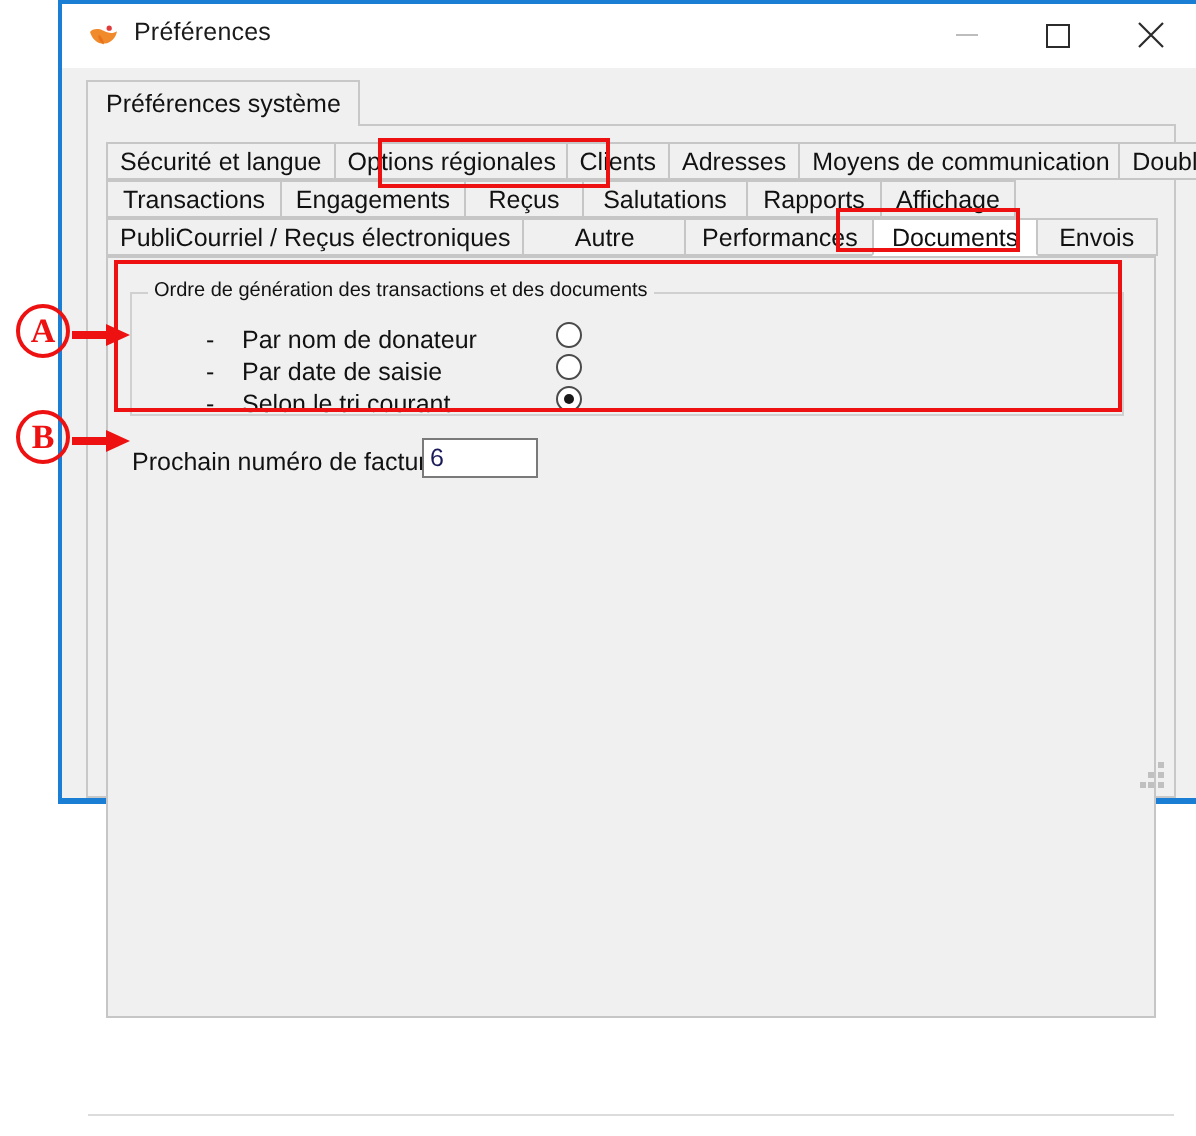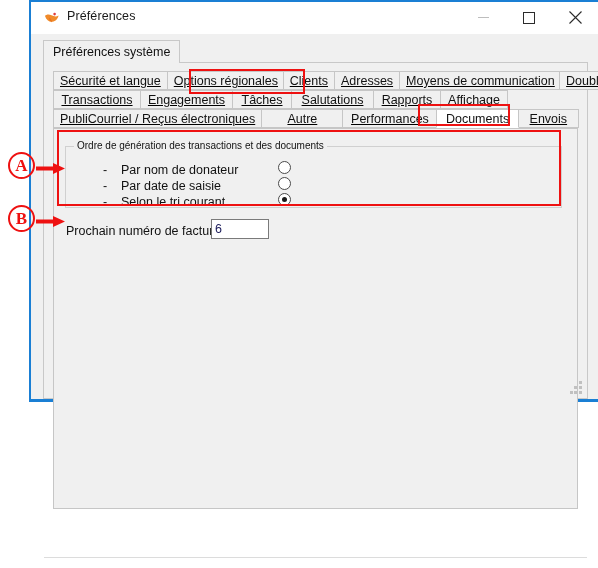--- a/index.html
+++ b/index.html
@@ -126,21 +126,20 @@
   
   #inner-tabs {
     position: absolute;
     left: 9px;
     top: 8px;
     right: 9px;
   }
   .trow {
     display: flex;
     height: 19px;
-    text-decoration: underline;
   }
   .itab {
     height: 19px;
     line-height: 18px;
     font-size: 12.5px;
     color: #111;
     background: #f0f0f0;
     border: 1px solid #c6c6c6;
     box-sizing: border-box;
     text-align: center;
@@ -359,21 +358,21 @@
           <div class="itab" style="width:115px"><span>Sécurité et langue</span></div>
           <div class="itab" style="width:117px"><span>Options régionales</span></div>
           <div class="itab" style="width:56px"><span>Clients</span></div>
           <div class="itab" style="width:68px"><span>Adresses</span></div>
           <div class="itab" style="width:161px"><span>Moyens de communication</span></div>
           <div class="itab" style="width:66px"><span>Doublons</span></div>
         </div>
         <div class="trow">
           <div class="itab" style="width:88px"><span>Transactions</span></div>
           <div class="itab" style="width:93px"><span>Engagements</span></div>
-          <div class="itab" style="width:60px"><span>Tâches</span></div>
+          <div class="itab" style="width:60px"><span>Reçus</span></div>
           <div class="itab" style="width:83px"><span>Salutations</span></div>
           <div class="itab" style="width:68px"><span>Rapports</span></div>
           <div class="itab" style="width:68px"><span>Affichage</span></div>
         </div>
         <div class="trow">
           <div class="itab" style="width:220px"><span>PubliCourriel / Reçus électroniques</span></div>
           <div class="itab" style="width:89px"><span>Autre</span></div>
           <div class="itab" style="width:103px"><span>Performances</span></div>
           <div class="itab active" style="width:89px"><span>Documents</span></div>
           <div class="itab" style="width:66px"><span>Envois</span></div>

